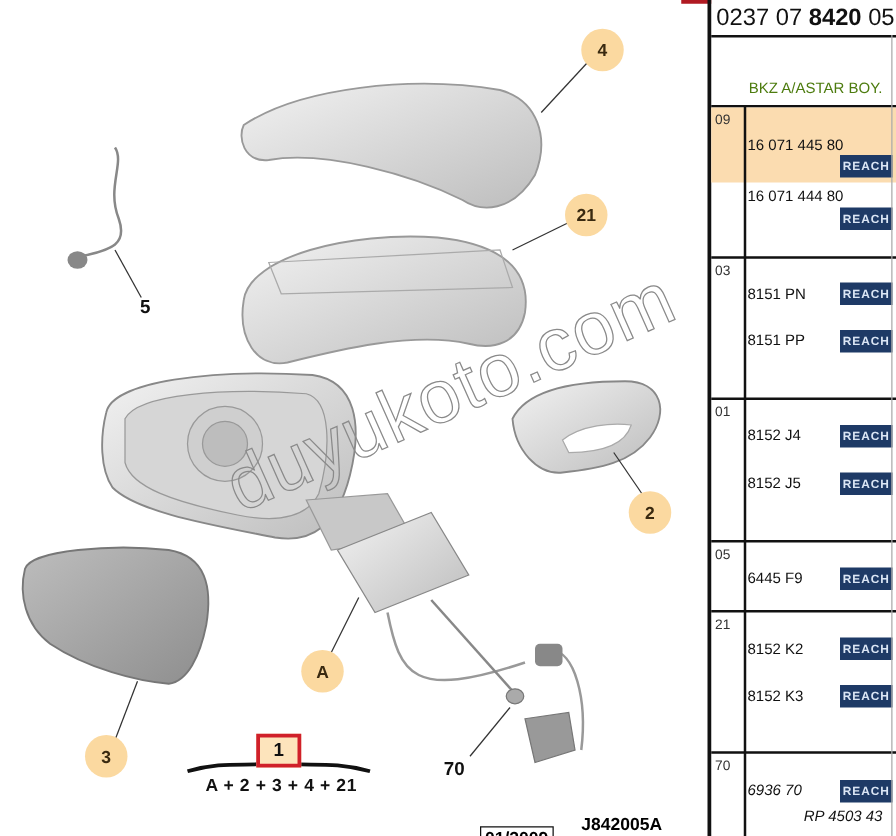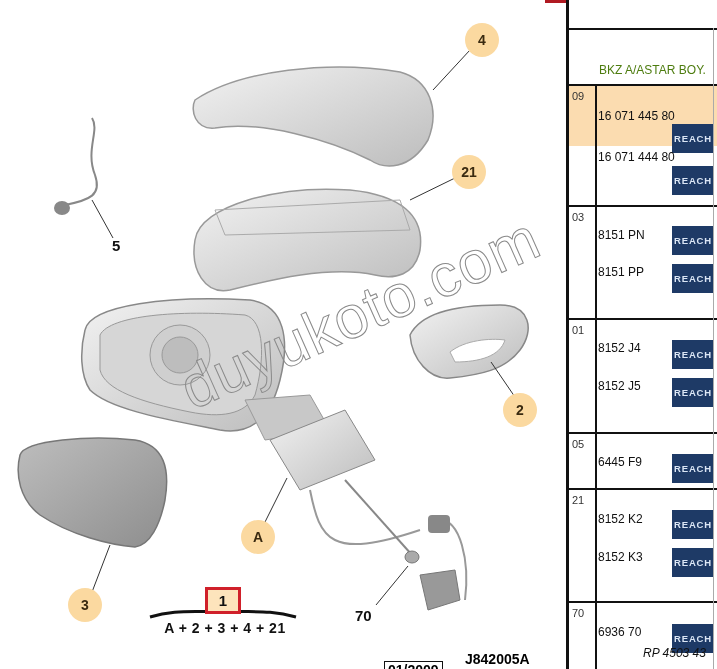--- a/index.html
+++ b/index.html
@@ -19,22 +19,22 @@
   .ref-title { position:absolute; left:4px; top:4px; font-size:19px; color:#111; white-space:nowrap; }
   .ref-title b { font-weight:bold; }
   .hline { position:absolute; left:0; width:151px; background:#111; }
   .colhead { position:absolute; left:30px; top:63px; font-size:12px; color:#4d7c0f; white-space:nowrap; }
   .vline { position:absolute; left:26px; top:85px; width:2px; height:584px; background:#111; }
   .vline2 { position:absolute; left:144px; top:28px; width:1px; height:641px; background:#aaa; }
   .row { position:absolute; left:0; width:151px; }
   .row.hl { background:#fbdcb0; }
   .rownum { position:absolute; left:3px; top:4px; font-size:11px; color:#333; }
   .part { position:absolute; left:29px; font-size:12px; color:#111; white-space:nowrap; }
-  .part.it { }
-  .reach { position:absolute; left:103px; width:42px; height:29px; background:#1e3a66; color:#dbe6f5; font-size:9.5px; font-weight:bold; letter-spacing:0.8px; display:flex; align-items:center; justify-content:center; }
+  .part.it { font-style:italic; }
+  .reach { position:absolute; left:103px; width:42px; height:18px; background:#1e3a66; color:#dbe6f5; font-size:9.5px; font-weight:bold; letter-spacing:0.8px; display:flex; align-items:center; justify-content:center; }
   .rp { position:absolute; left:74px; font-size:12px; font-style:italic; color:#111; white-space:nowrap; }
 </style>
 </head>
 <body>
 
 <div class="diagram">
   <div class="redbar"></div>
   <svg width="566" height="669">
     <defs>
       <linearGradient id="g1" x1="0" y1="0" x2="1" y2="1">
@@ -118,20 +118,21 @@
     </div>
   <div class="formula">A + 2 + 3 + 4 + 21</div>
 
   <div class="watermark">duyukoto.com</div>
 
   <div class="footer-date">01/2009</div>
   <div class="footer-code">J842005A</div>
 </div>
 
 <div class="table">
+  <div class="ref-title"><span>0237 07 </span><b>8420</b><span> 05</span></div>
   <div class="hline" style="top:28px;height:2px;"></div>
   <div class="colhead">BKZ A/ASTAR BOY.</div>
   <div class="hline" style="top:84px;height:2px;"></div>
 
   <div class="row hl" style="top:86px;height:60px;">
     <span class="rownum">09</span>
     <span class="part" style="top:23px;">16 071 445 80</span>
     <span class="reach" style="top:38px;">REACH</span>
   </div>
   <div class="row" style="top:146px;height:60px;">

